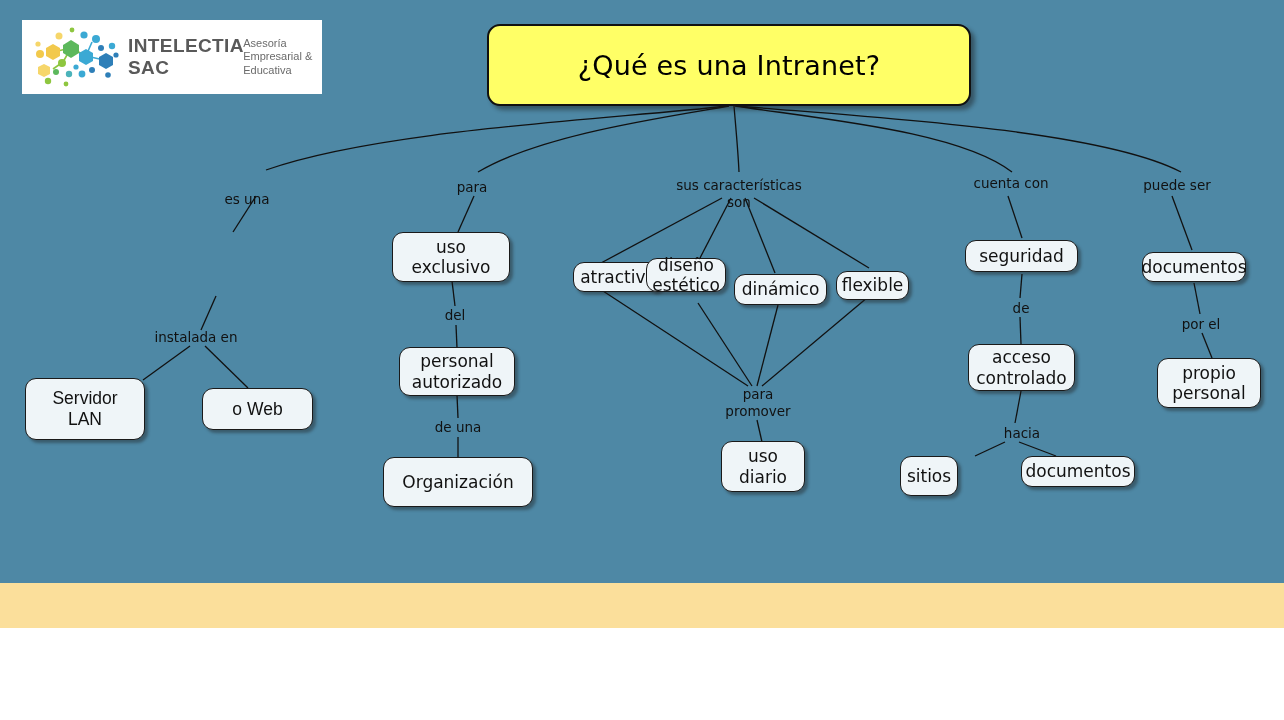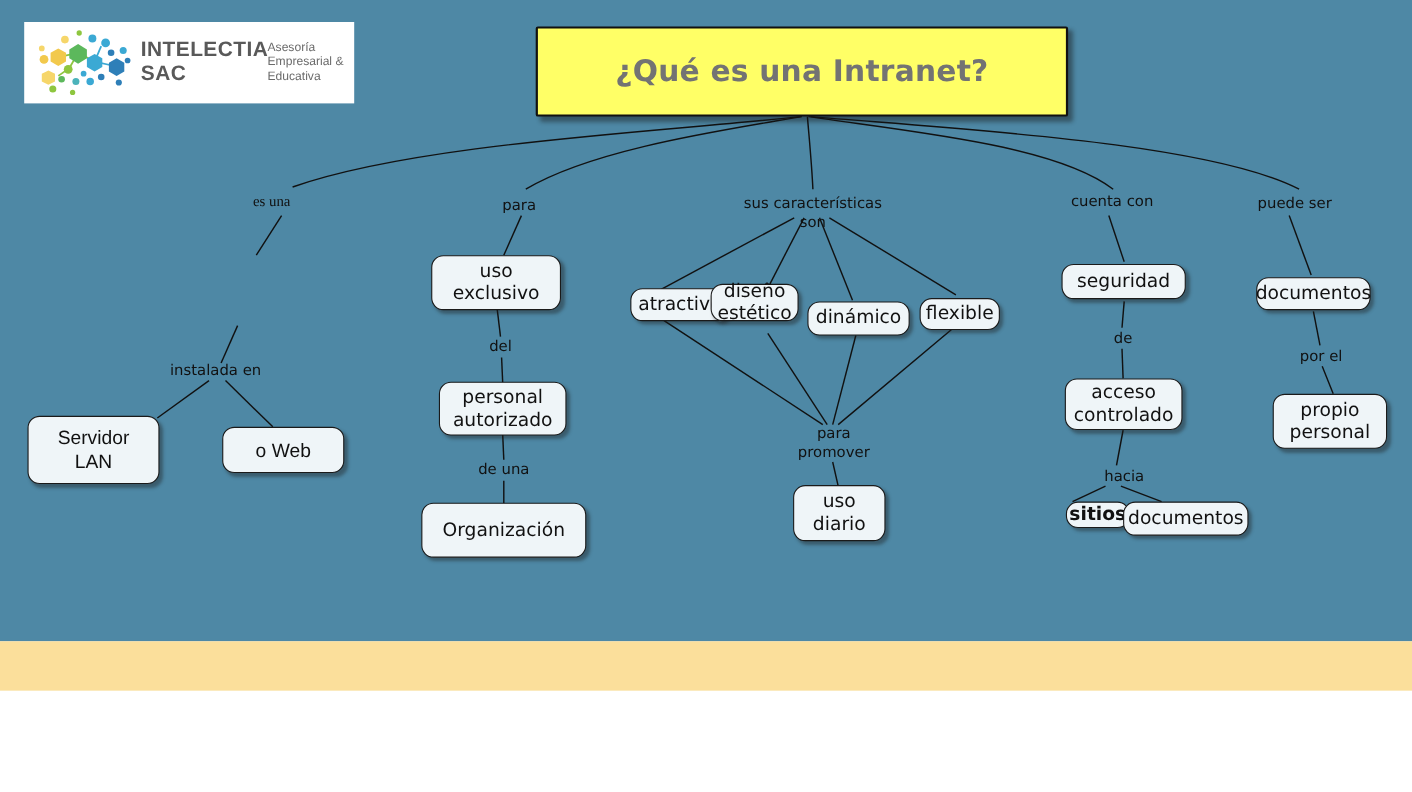--- a/index.html
+++ b/index.html
@@ -66,24 +66,24 @@
     white-space: pre-line;
     padding: 2px 6px;
   }
   .node.liberation { font-family: "Liberation Sans", sans-serif; font-size: 17.5px; }
 
   .title-node {
     position: absolute;
     left: 487px; top: 24px; width: 484px; height: 82px;
     background: #ffff66;
     border: 2.5px solid #111111;
-    border-radius: 2px;
+    border-radius: 13px;
     box-shadow: 4px 4px 4px rgba(25,25,25,.45);
     display: flex; align-items: center; justify-content: center;
-    font-weight: bold; font-size: 27px; color: #737373;
+    font-weight: normal; font-size: 27px; color: #000000;
     letter-spacing: .2px;
   }
 
   
   .lbl {
     position: absolute;
     color: #111111;
     font-size: 13.5px;
     line-height: 1.28;
     text-align: center;
@@ -182,21 +182,21 @@
     <line x1="1005" y1="442" x2="975" y2="456"></line>
     <line x1="1019" y1="442" x2="1056" y2="456"></line>
 
     <line x1="1172" y1="196" x2="1192" y2="250"></line>
     <line x1="1194" y1="283" x2="1200" y2="314"></line>
     <line x1="1202" y1="333" x2="1212" y2="358"></line>
   </svg>
 
   <div class="title-node">¿Qué es una Intranet?</div>
 
-  <div class="lbl" style="left:247px; top:174px;font-family:Liberation Serif, serif;">es una</div>
+  <div class="lbl" style="left:247px; top:191px;">es una</div>
   <div class="lbl" style="left:196px; top:329px;">instalada en</div>
 
   <div class="lbl" style="left:472px; top:179px;">para</div>
   <div class="lbl" style="left:455px; top:307px;">del</div>
   <div class="lbl" style="left:458px; top:419px;">de una</div>
 
   <div class="lbl" style="left:739px; top:177px;">sus características
 son</div>
   <div class="lbl" style="left:758px; top:386px;">para
 promover</div>
@@ -232,21 +232,21 @@
   <div class="node" style="left:836px; top:271px; width:73px; height:29px;">flexible</div>
 
   <div class="node" style="left:721px; top:441px; width:84px; height:51px;">uso
 diario</div>
 
   <div class="node" style="left:965px; top:240px; width:113px; height:32px;">seguridad</div>
 
   <div class="node" style="left:968px; top:344px; width:107px; height:47px;">acceso
 controlado</div>
 
-  <div class="node" style="left:969px; top:456px; width:58px; height:24px;font-weight:bold;">sitios</div>
+  <div class="node" style="left:900px; top:456px; width:58px; height:40px;">sitios</div>
 
   <div class="node" style="left:1021px; top:456px; width:114px; height:31px;">documentos</div>
 
   <div class="node" style="left:1142px; top:252px; width:104px; height:30px;">documentos</div>
 
   <div class="node" style="left:1157px; top:358px; width:104px; height:50px;">propio
 personal</div>
 
 </div>
 

